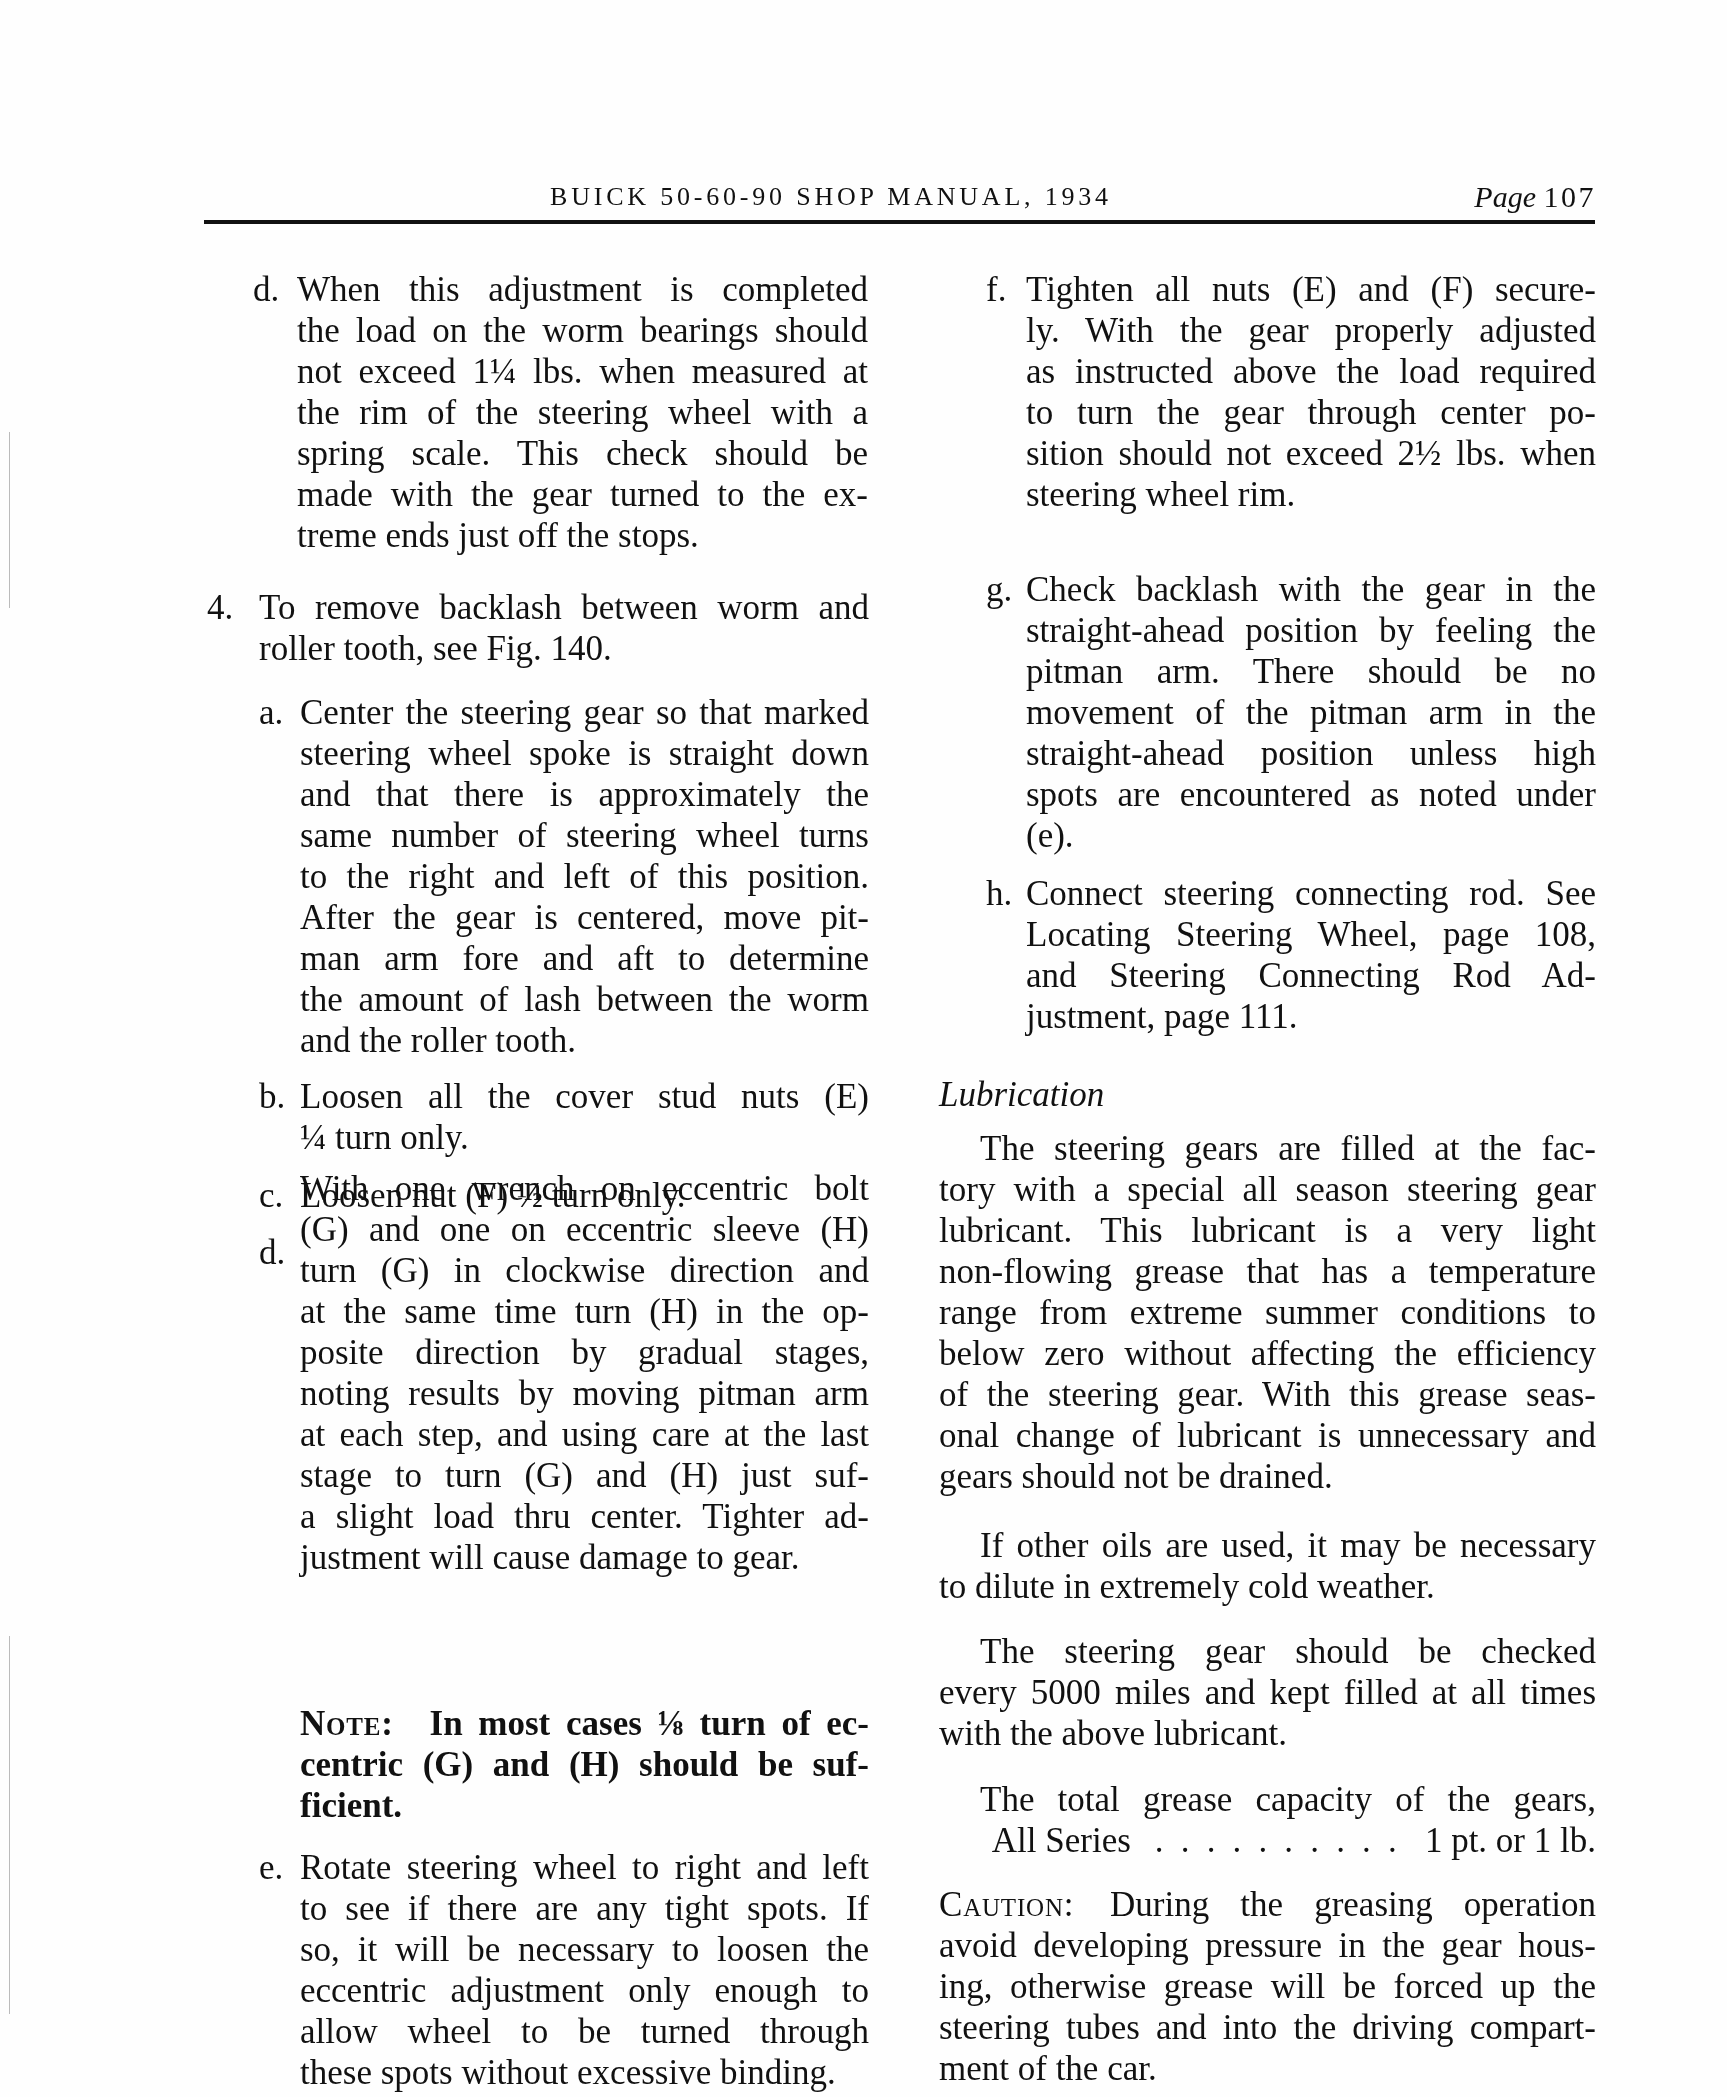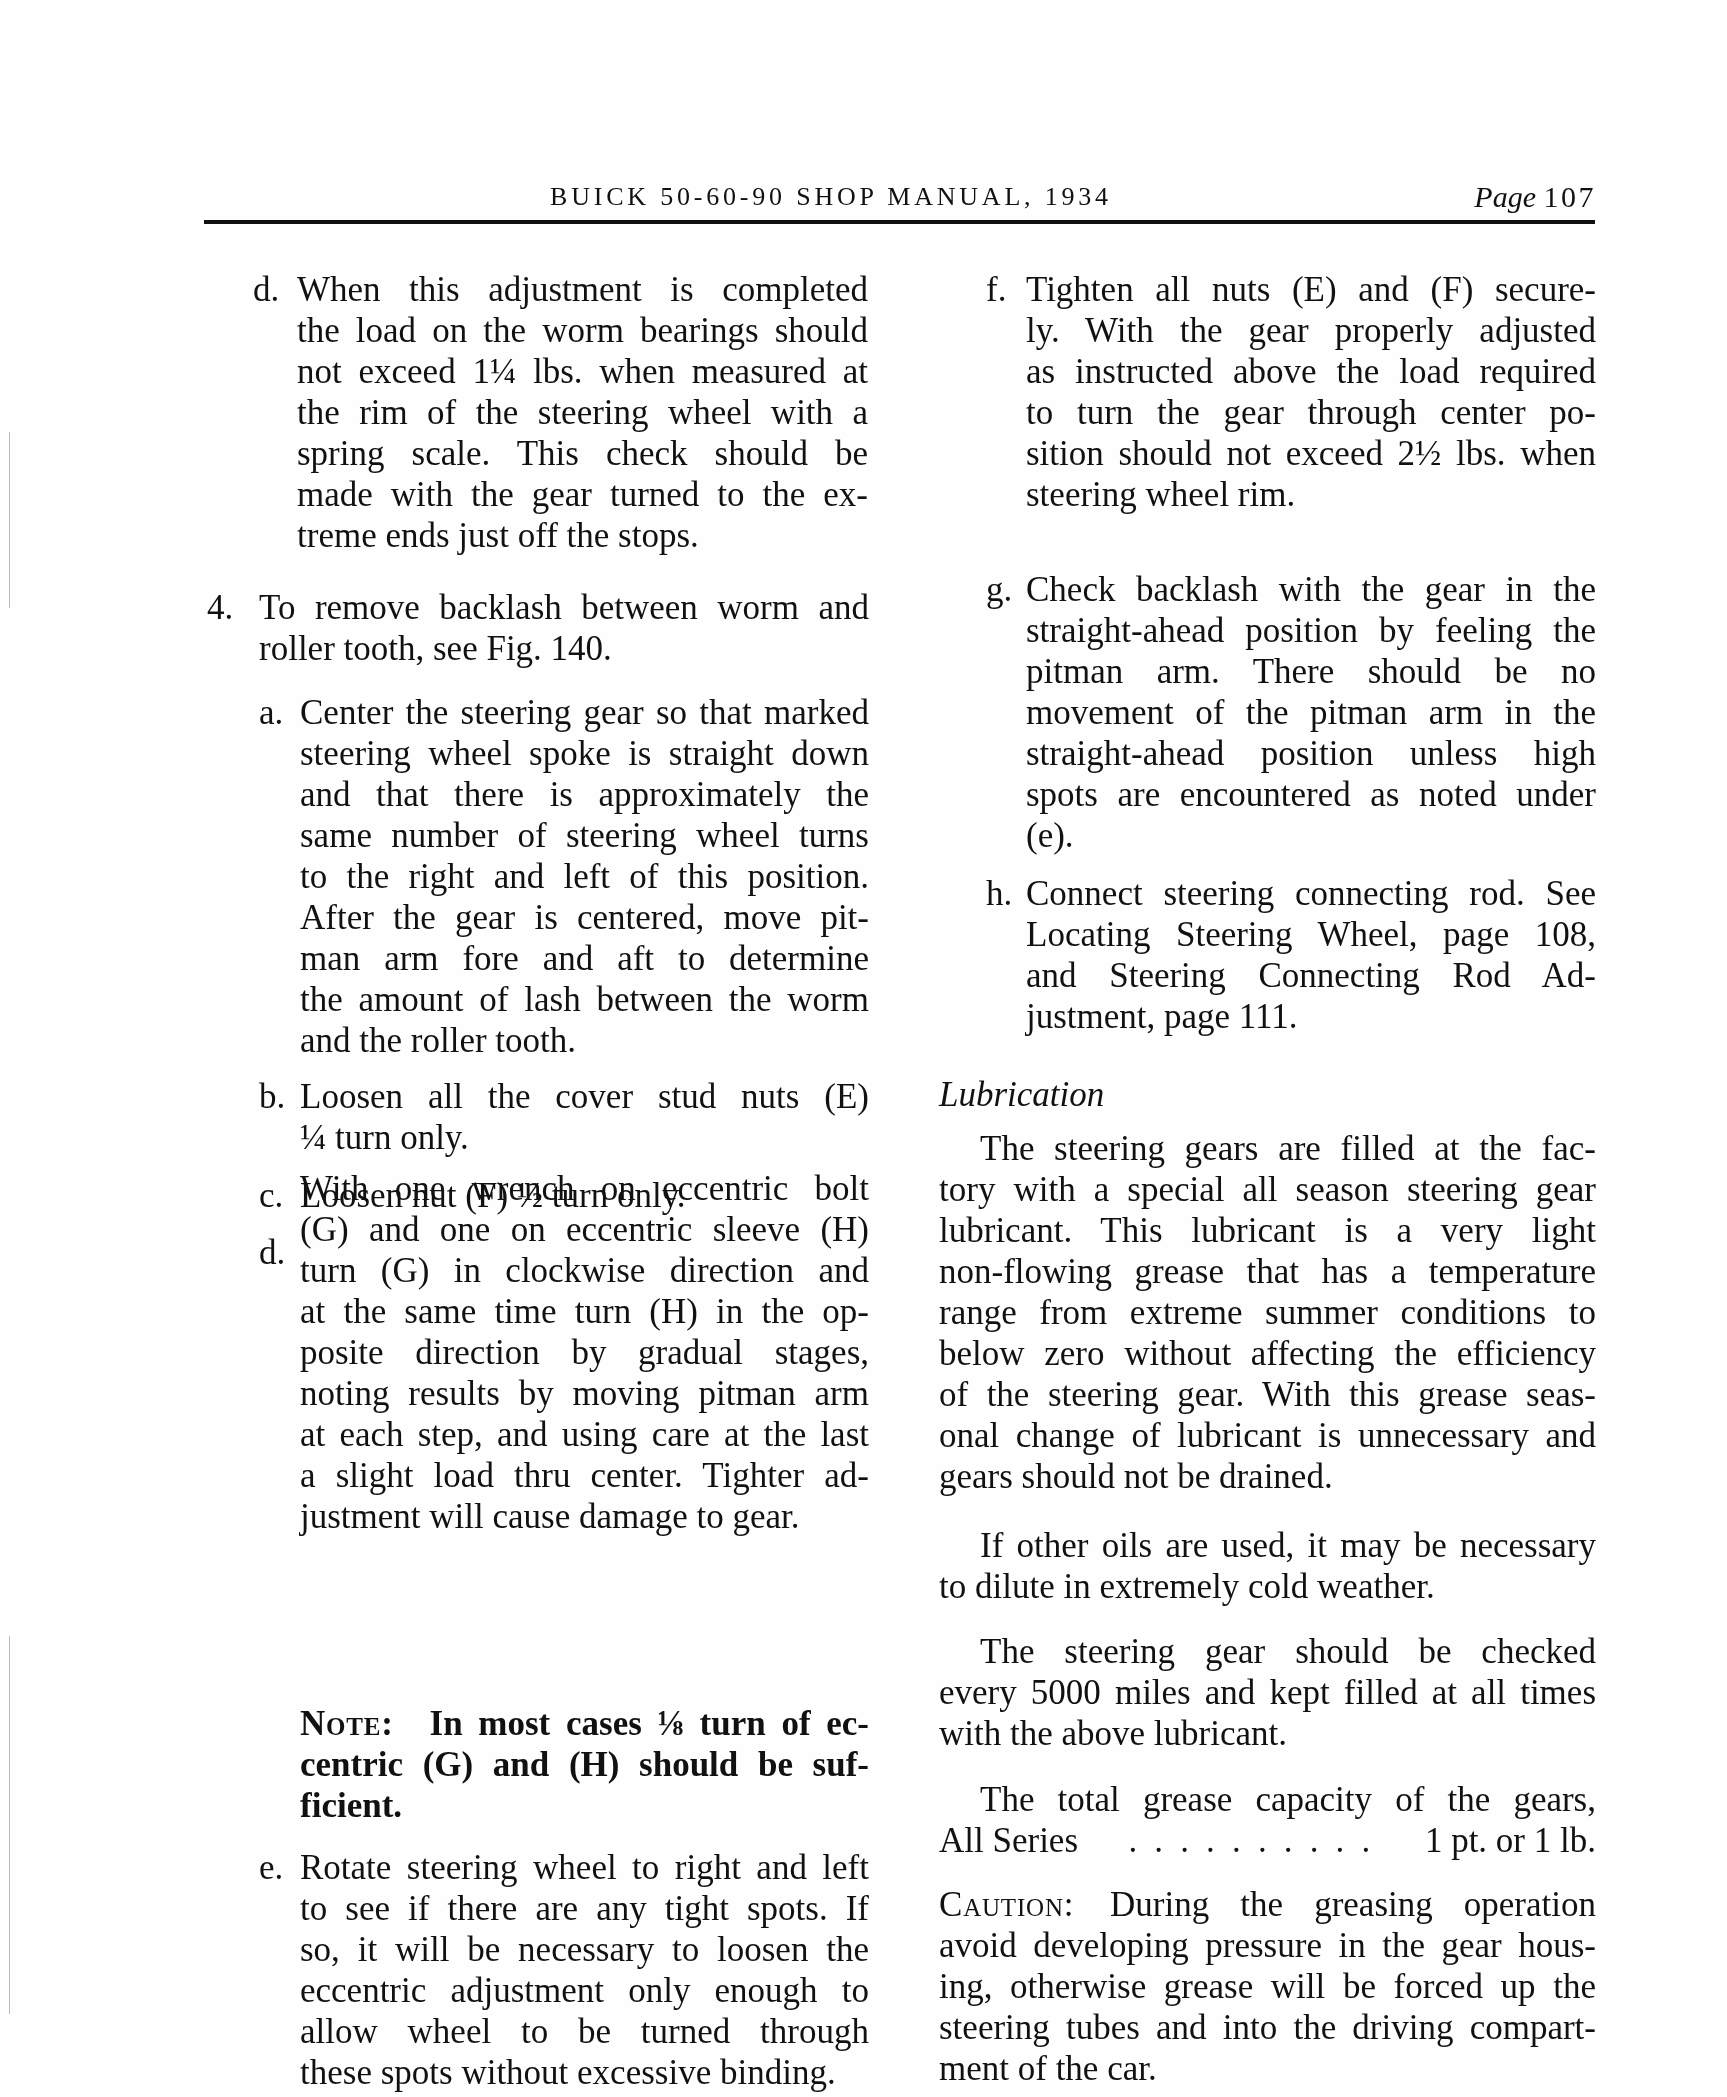--- a/index.html
+++ b/index.html
@@ -96,20 +96,21 @@
 
     <div class="label lc-label-sub2" style="top:1232px;">d.</div>
     <div class="lines lc-text-sub2" style="top:1168px;">
         <span class="line">With one wrench on eccentric bolt</span>
         <span class="line">(G) and one on eccentric sleeve (H)</span>
         <span class="line">turn (G) in clockwise direction and</span>
         <span class="line">at the same time turn (H) in the op-</span>
         <span class="line">posite direction by gradual stages,</span>
         <span class="line">noting results by moving pitman arm</span>
         <span class="line">at each step, and using care at the last</span>
+        <span class="line">stage to turn (G) and (H) just suf-</span>
         <span class="line">a slight load thru center. Tighter ad-</span>
         <span class="line last">justment will cause damage to gear.</span>
       </div>
 
     <div class="lines lc-text-sub2" style="top:1703px;font-weight:bold;">
         <span class="line" style="text-align-last: justify;"><span class="sc">Note: </span><span>In most cases ⅛ turn of ec-</span></span>
         <span class="line">centric (G) and (H) should be suf-</span>
         <span class="line last">ficient.</span>
       </div>
 
@@ -173,21 +174,21 @@
         <span class="line last">to dilute in extremely cold weather.</span>
       </div>
     <div class="lines rc-para" style="top:1631px;">
         <span class="line first">The steering gear should be checked</span>
         <span class="line">every 5000 miles and kept filled at all times</span>
         <span class="line last">with the above lubricant.</span>
       </div>
 
     <div class="lines rc-para" style="top:1779px;">
       <span class="line first">The total grease capacity of the gears,</span>
-      <span class="line" style="text-align-last: justify; display:flex; justify-content:space-between;gap:24px;">
+      <span class="line" style="text-align-last: justify; display:flex; justify-content:flex-end;gap:24px;">
         <span>All Series</span>
         <span style="letter-spacing:4.2px;">. . . . . . . . . .</span>
         <span>1 pt. or 1 lb.</span>
       </span>
     </div>
 
     <div class="lines rc-para" style="top:1884px;">
         <span class="line" style="text-align-last: justify;"><span class="sc">Caution: </span><span>During the greasing operation</span></span>
         <span class="line">avoid developing pressure in the gear hous-</span>
         <span class="line">ing, otherwise grease will be forced up the</span>

